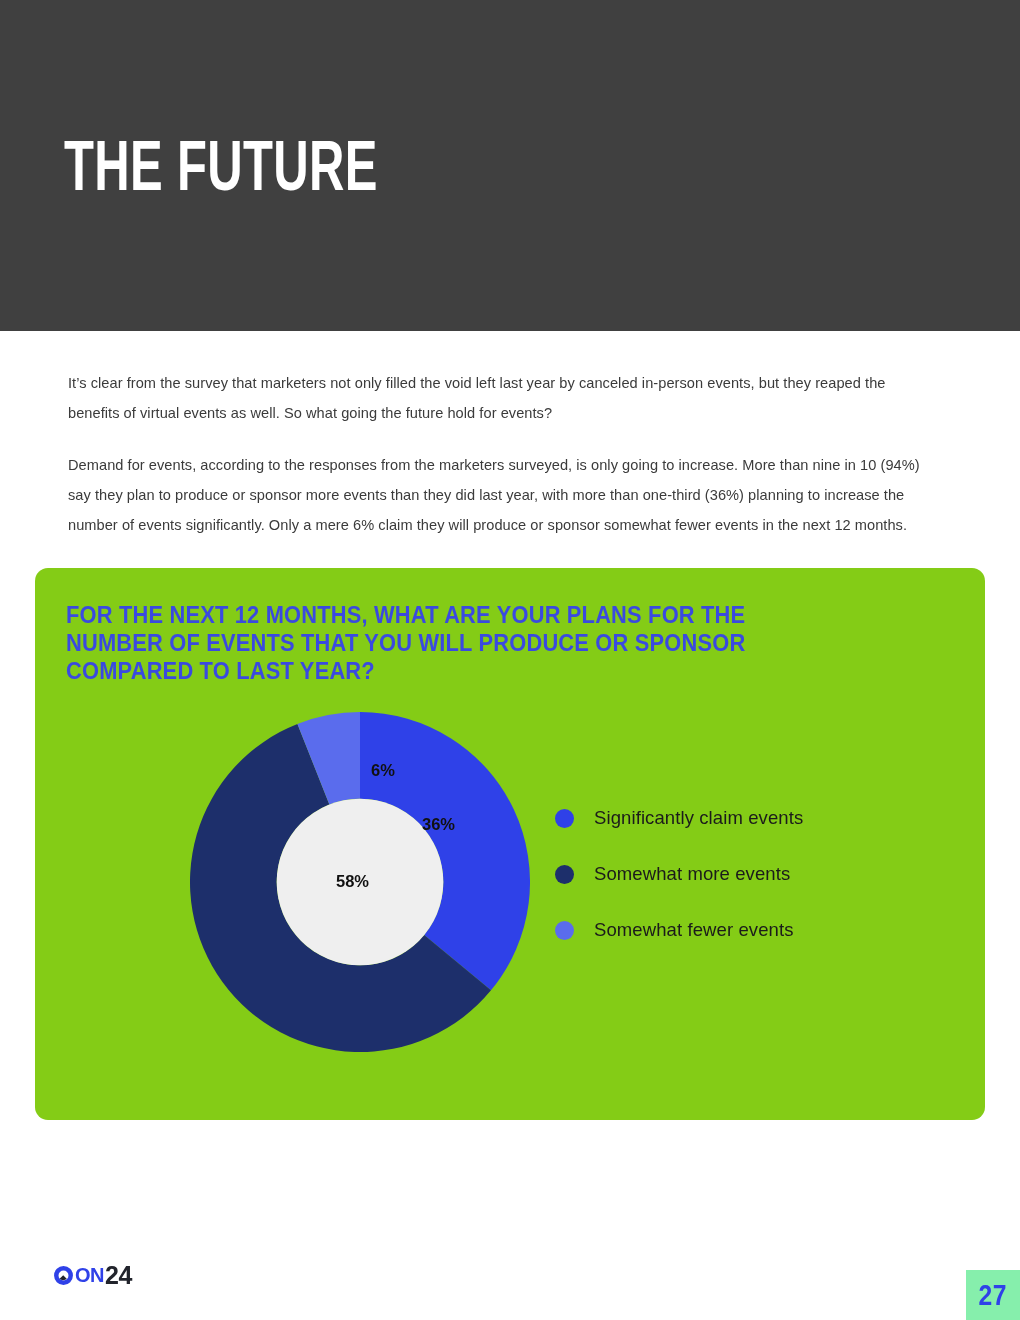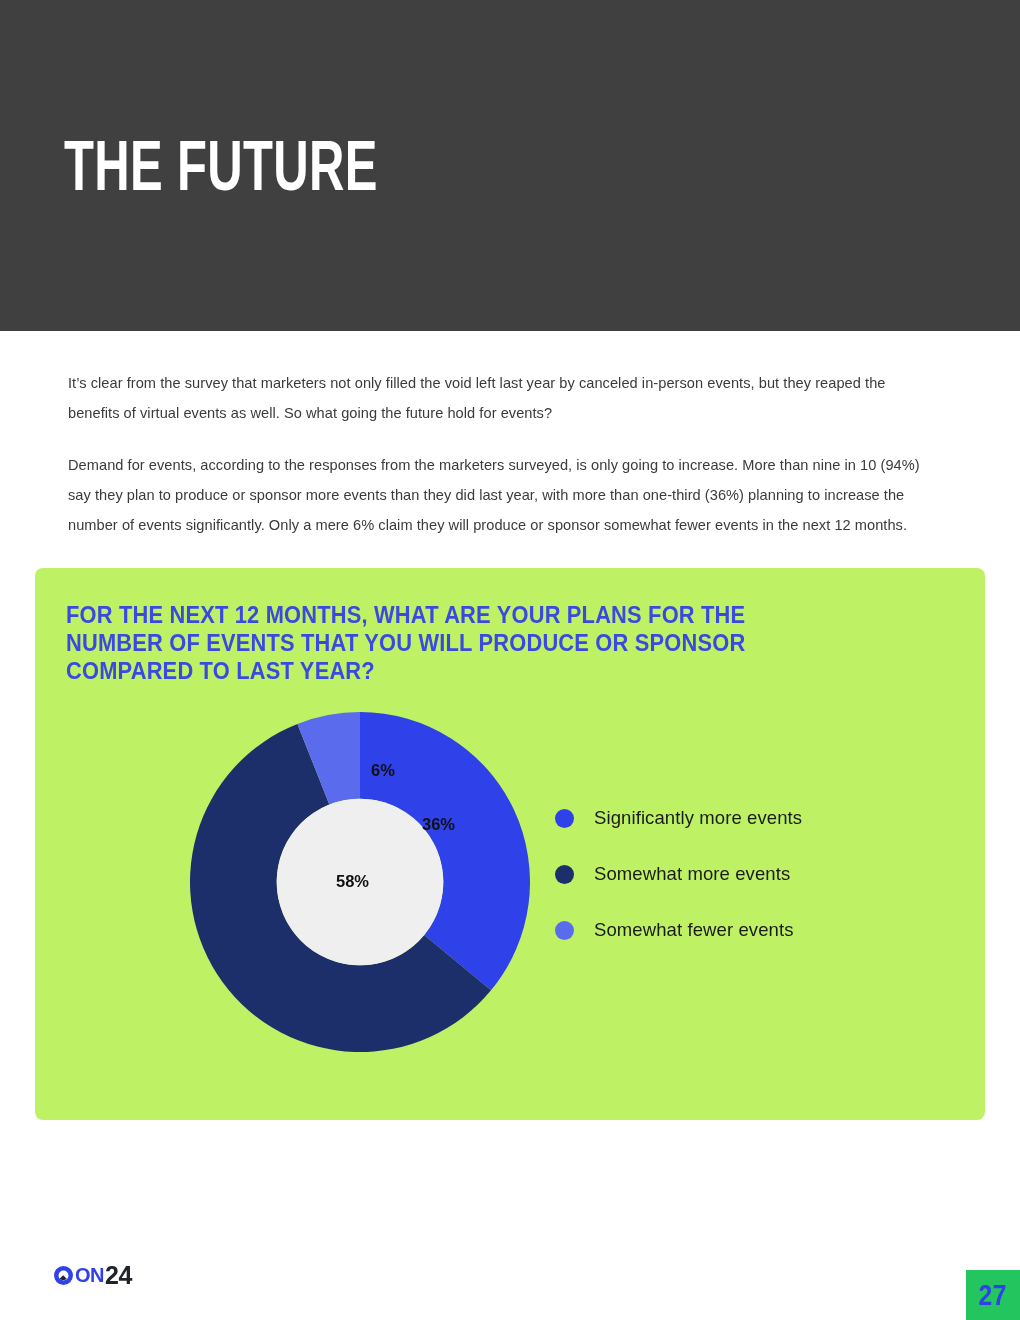--- a/index.html
+++ b/index.html
@@ -56,22 +56,22 @@
   }
   .body-copy p:last-child { margin-bottom: 12px; }
 
   
   .chart-card {
     position: absolute;
     left: 35px;
     top: 568px;
     width: 950px;
     height: 552px;
-    background: #bef264;
-    border-radius: 8px;
+    background: #84cc16;
+    border-radius: 13px;
   }
   .chart-title {
     position: absolute;
     left: 31px;
     top: 33px;
     width: 800px;
     color: #3a4ae0;
     font-family: "Liberation Sans Narrow", "Liberation Sans", sans-serif;
     font-size: 23.5px;
     line-height: 28px;
@@ -156,21 +156,21 @@
     margin-left: 1px;
     letter-spacing: -0.5px;
   }
 
   .page-badge {
     position: absolute;
     left: 966px;
     top: 1270px;
     width: 54px;
     height: 50px;
-    background: #22c55e;
+    background: #86efac;
     display: flex;
     align-items: center;
     justify-content: center;
   }
   .page-badge-num {
     color: #2f41e8;
     font-family: "Liberation Sans Narrow", "Liberation Sans", sans-serif;
     font-size: 29px;
     font-weight: bold;
     letter-spacing: 0.5px;
@@ -204,21 +204,21 @@
     </svg>
 
     <div class="slice-label lbl-0" style="color: rgb(17, 17, 17);">36%</div>
     <div class="slice-label lbl-1" style="color: rgb(17, 17, 17);">58%</div>
     <div class="slice-label lbl-2" style="color: rgb(17, 17, 17);">6%</div>
   </div>
 
   <div class="legend">
     <div class="legend-row">
       <span class="legend-dot" style="background: rgb(47, 65, 232);"></span>
-      <span class="legend-label">Significantly more events</span>
+      <span class="legend-label">Significantly claim events</span>
     </div>
     <div class="legend-row">
       <span class="legend-dot" style="background: rgb(29, 47, 107);"></span>
       <span class="legend-label">Somewhat more events</span>
     </div>
     <div class="legend-row">
       <span class="legend-dot" style="background: rgb(90, 108, 237);"></span>
       <span class="legend-label">Somewhat fewer events</span>
     </div>
   </div>

